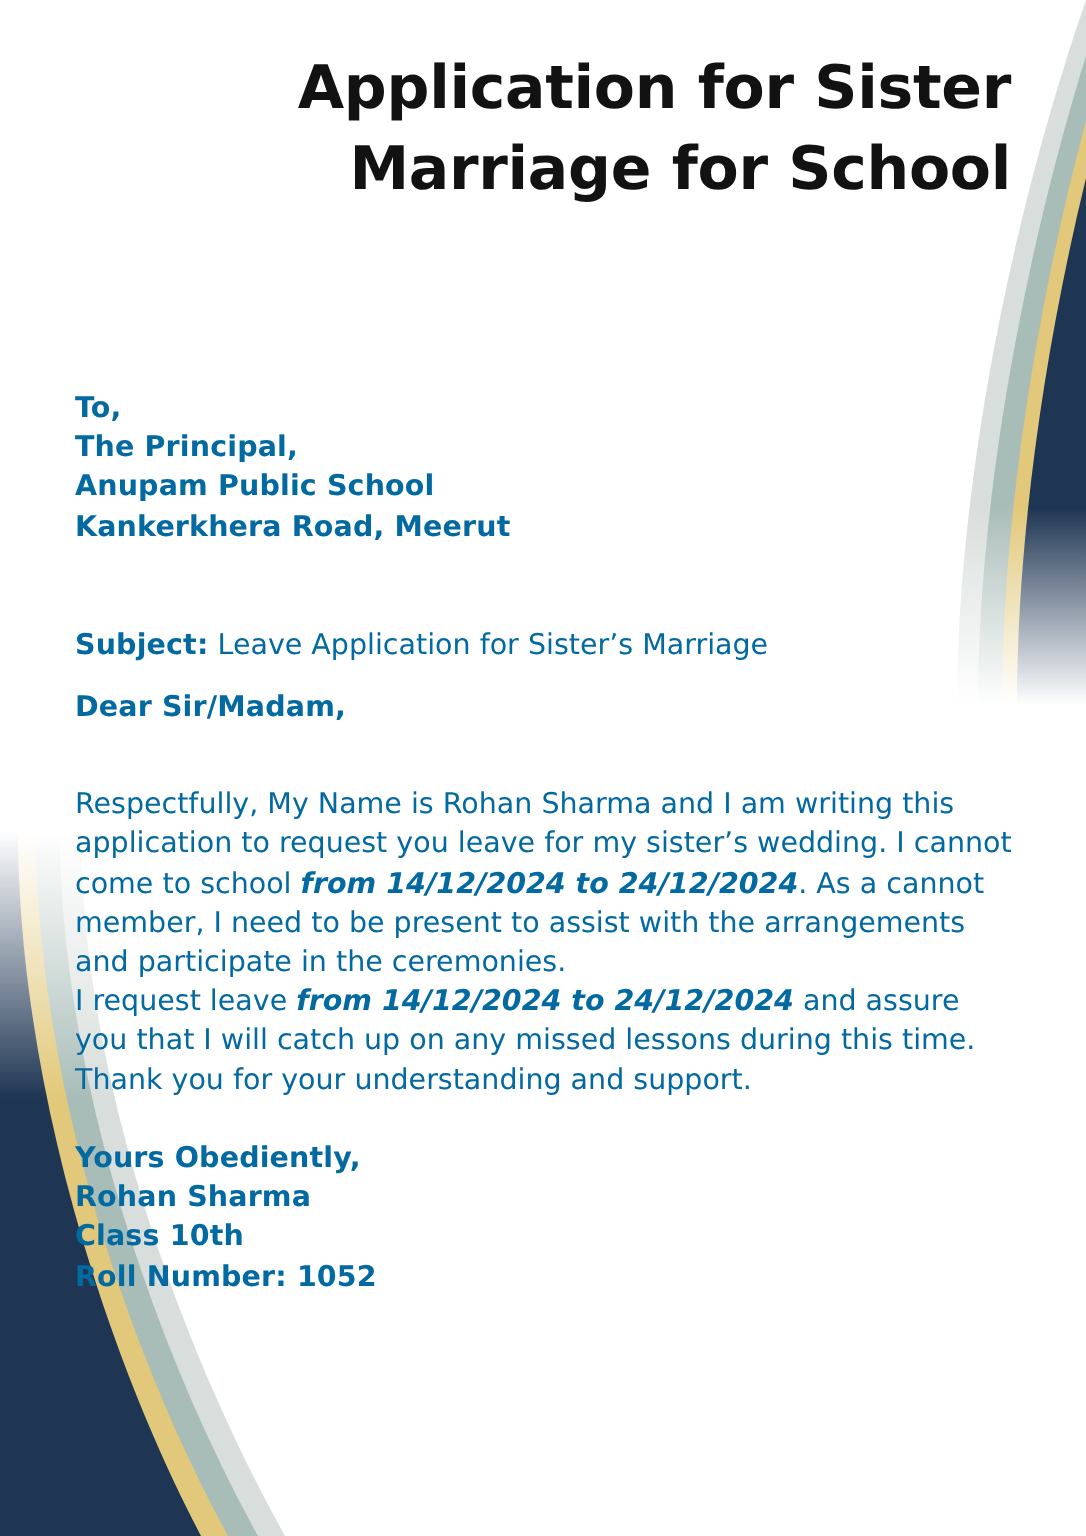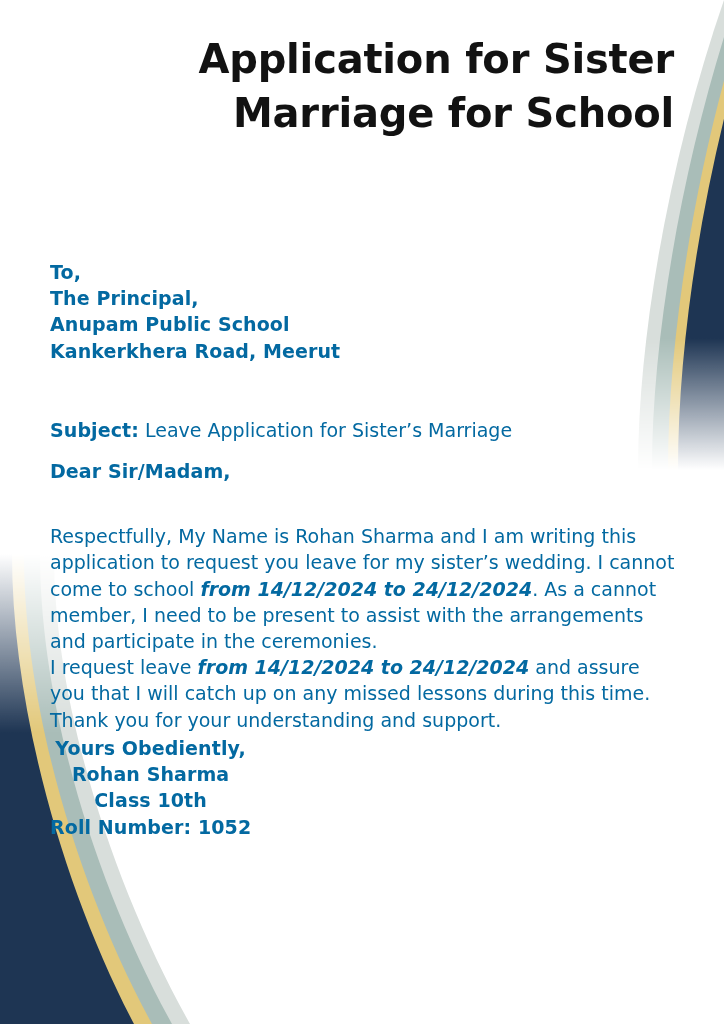--- a/index.html
+++ b/index.html
@@ -53,21 +53,21 @@
     font-size: 19px;
     line-height: 26.2px;
     color: #0369a1;
     white-space: pre-line;
   }
 
   .addressee   { top: 259px;  font-weight: bold; letter-spacing: 0.1px; }
   .subject     { top: 391px; }
   .salutation  { top: 444px;  font-weight: bold; letter-spacing: 0.1px; margin-top: 14px; }
   .body-text   { top: 497px;  width: 628px; }
-  .signoff     { top: 735px;  font-weight: bold; letter-spacing: 0.1px; text-align: center; }
+  .signoff     { top: 759px;  font-weight: bold; letter-spacing: 0.1px; }
 
   .b { font-weight: bold; font-style: italic; }
   .lbl { font-weight: bold; letter-spacing: 0.1px; }
 </style>
 </head>
 <body>
 
 <div class="page">
 
   <svg class="deco deco-tr" viewBox="0 0 160 470" preserveAspectRatio="none">

